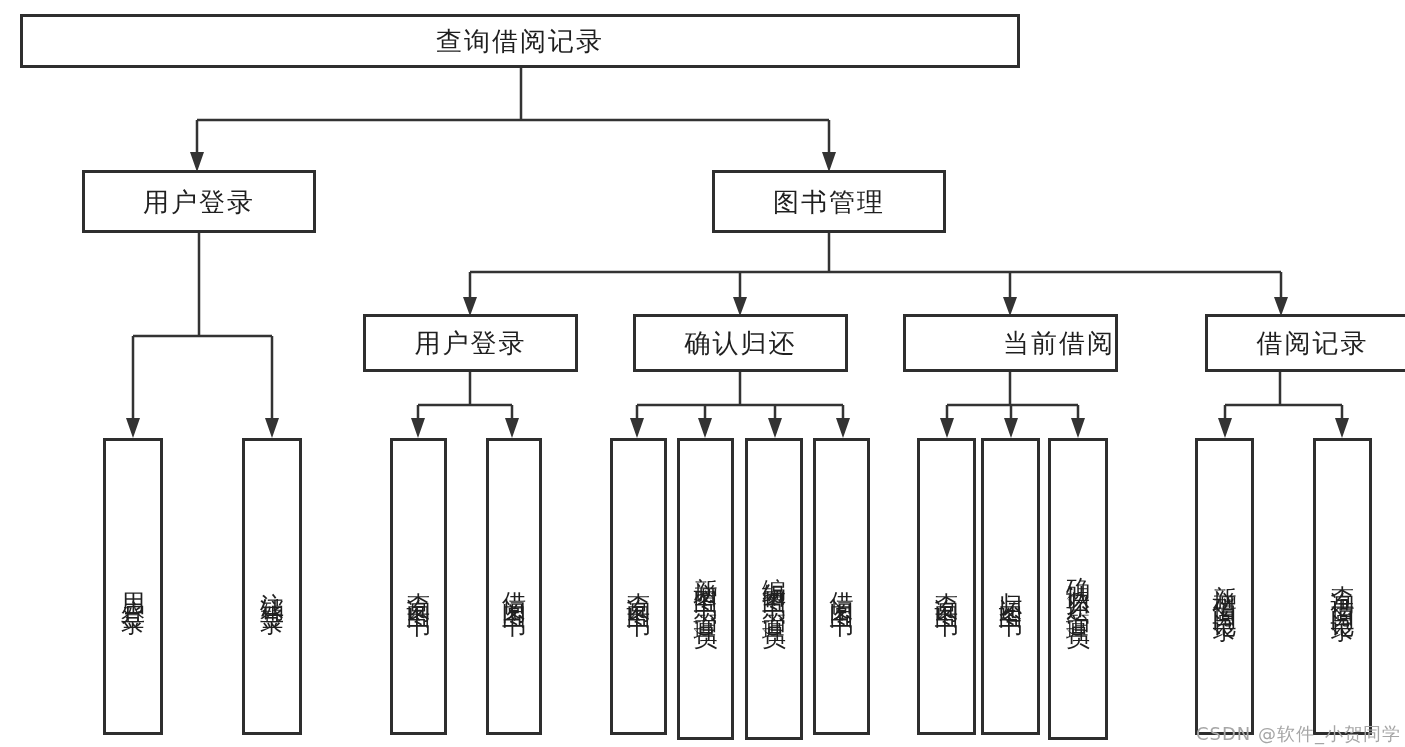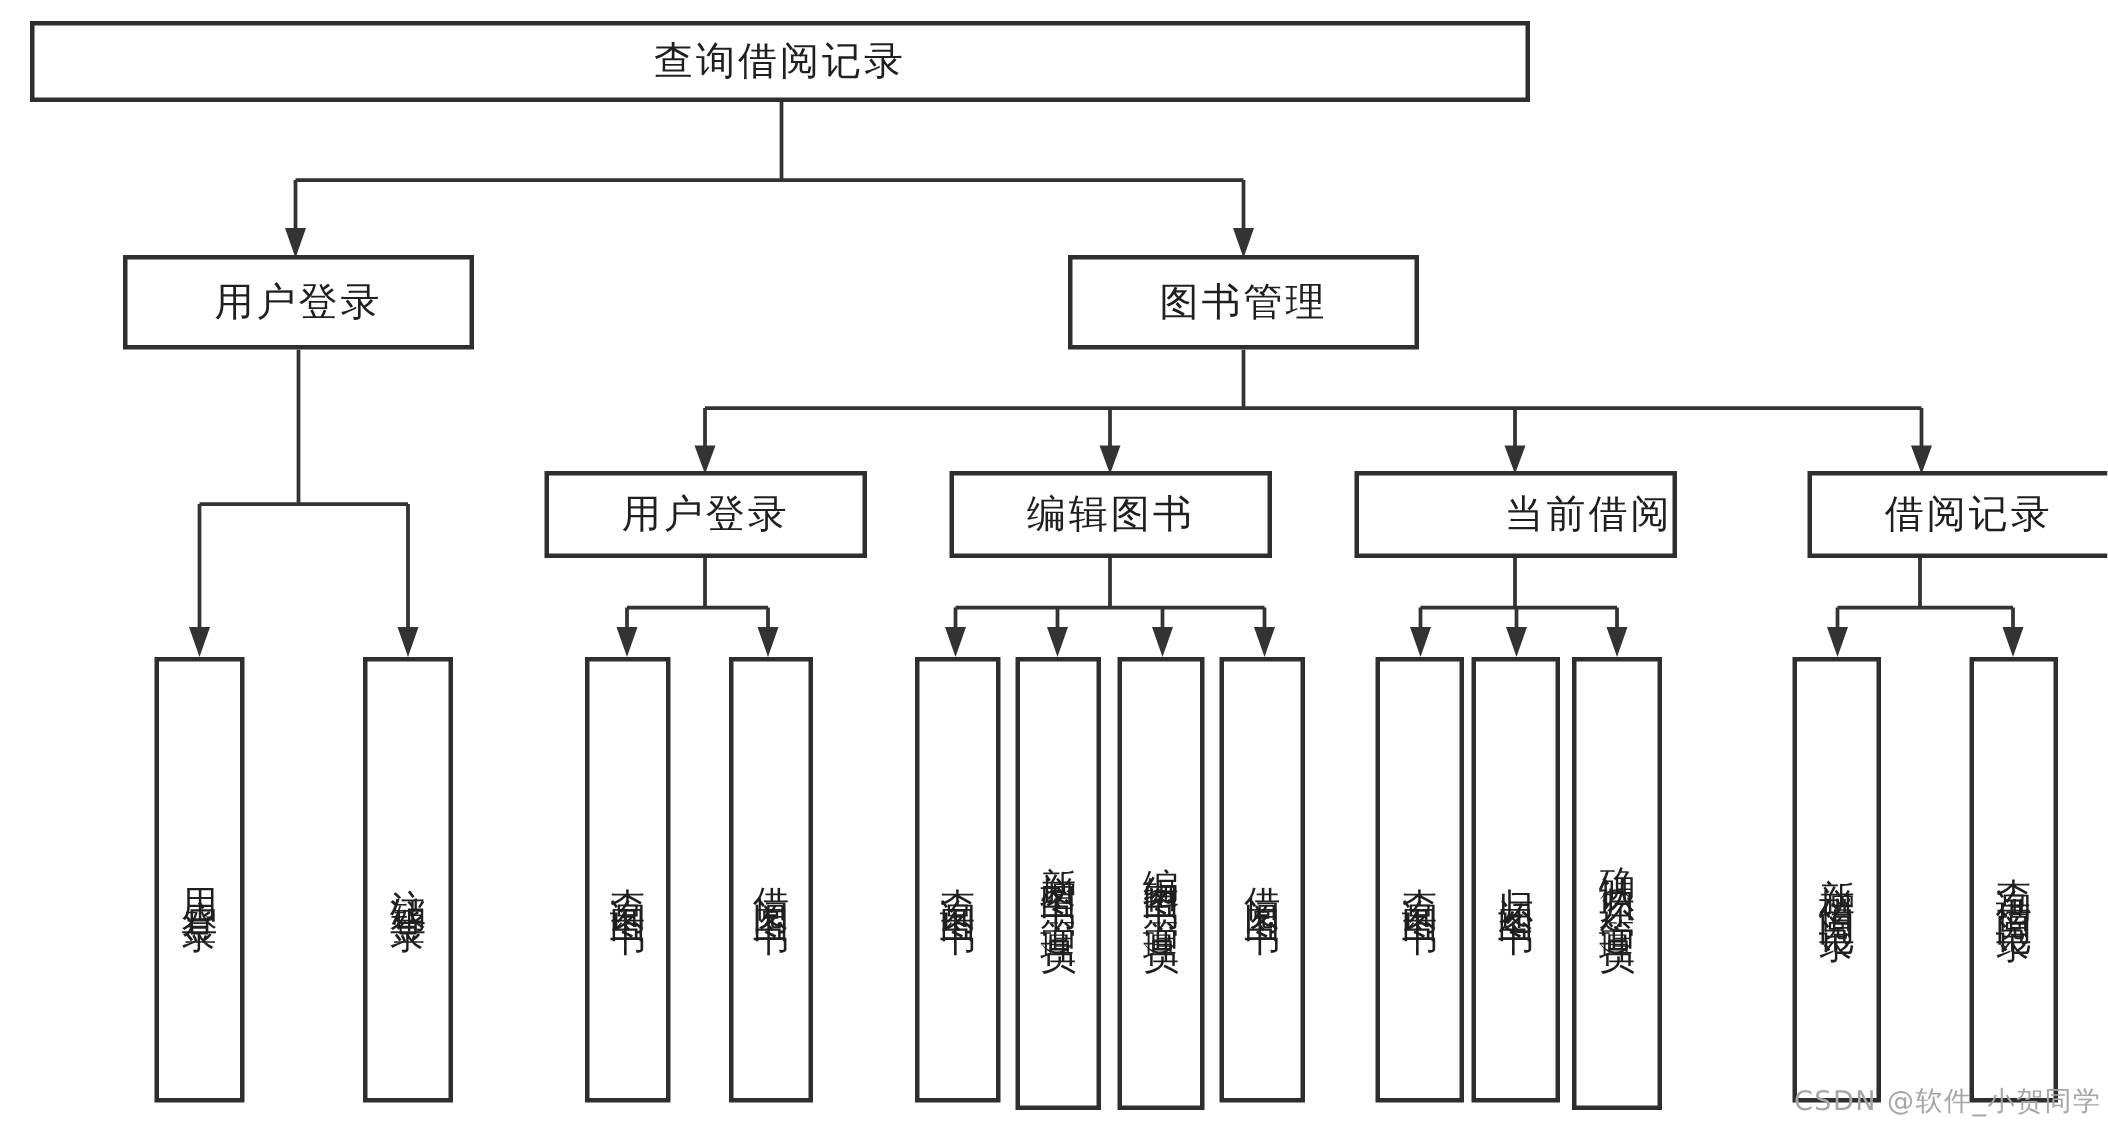--- a/index.html
+++ b/index.html
@@ -97,21 +97,21 @@
     <span>用户登录</span>
   </div>
   <div class="node n-mgmt">
     <span>图书管理</span>
   </div>
 
   <div class="node n-rec">
     <span>用户登录</span>
   </div>
   <div class="node n-borrow">
-    <span>编辑图书</span>
+    <span>确认归还</span>
   </div>
   <div class="node n-current">
     <span>当前借阅</span>
   </div>
   <div class="node n-records">
     <span>借阅记录</span>
   </div>
 
   <div class="node v n-leaf-login">
     <span>用户登录</span>

